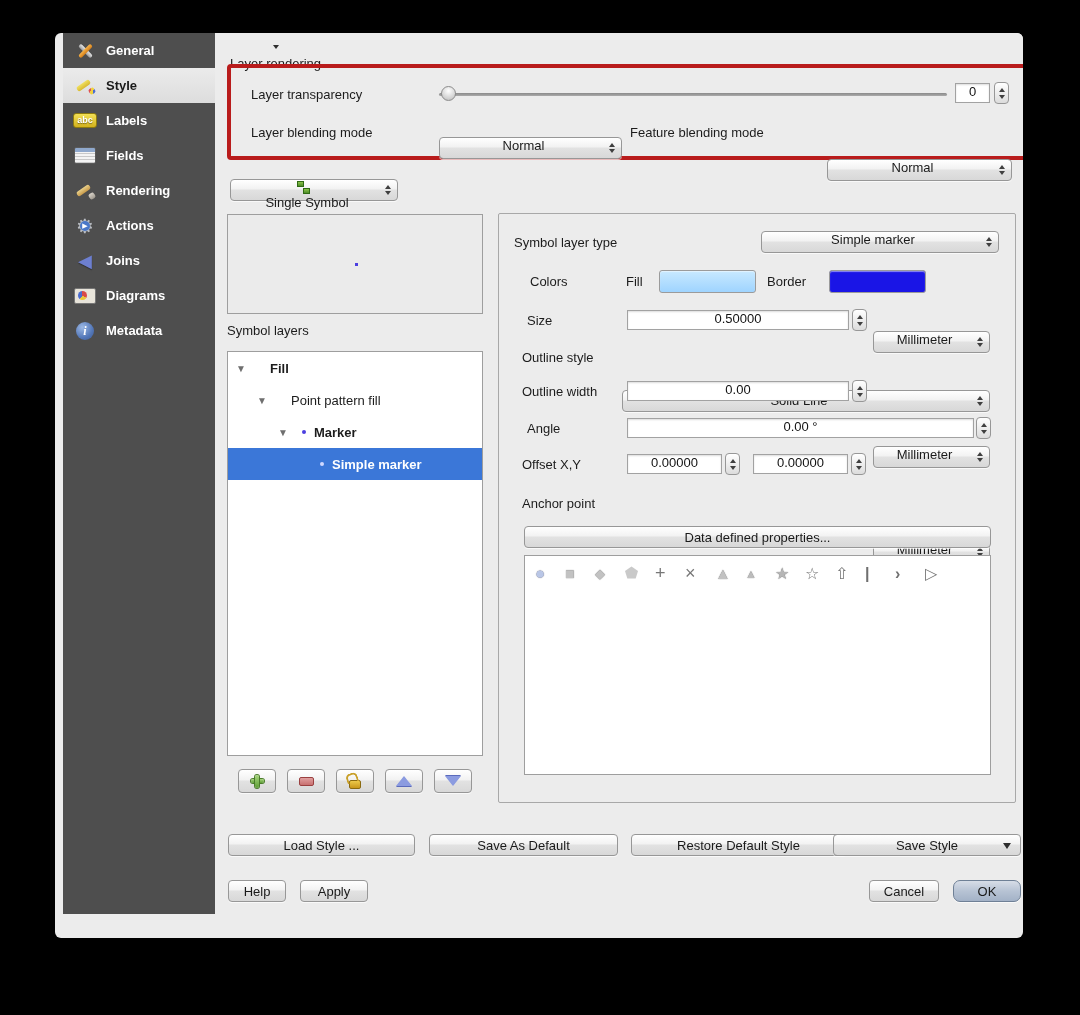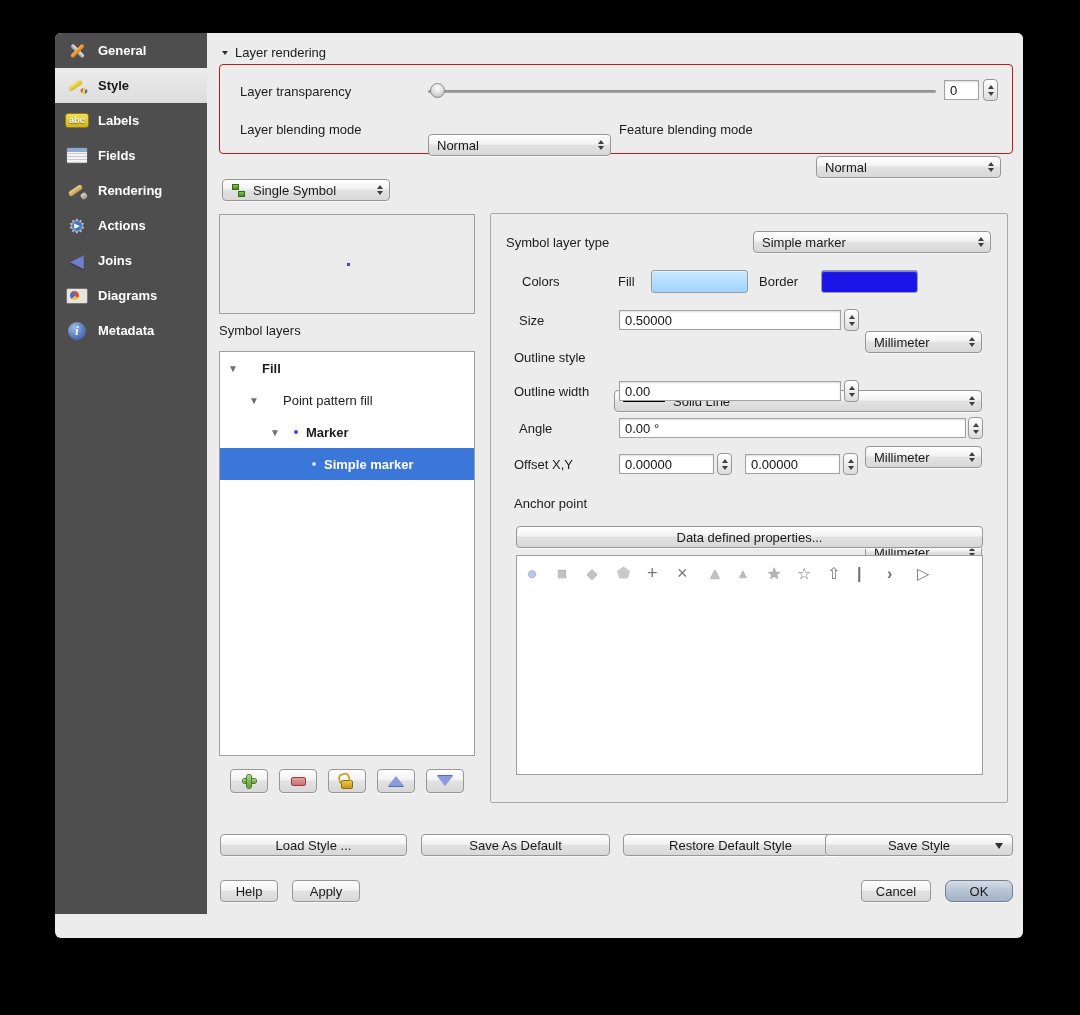--- a/index.html
+++ b/index.html
@@ -22,21 +22,21 @@
   .lights{position:absolute;left:12px;top:5px;display:flex;gap:8px;}
   .light{width:13px;height:13px;border-radius:50%;
     background:radial-gradient(circle at 50% 30%,#fafafa,#b9b9b9 70%,#9a9a9a);
     border:1px solid #888;box-sizing:border-box;}
   .title{font-size:13px;color:#2e2e2e;text-shadow:0 1px 0 rgba(255,255,255,.6);
     display:flex;align-items:center;gap:6px;}
   .qgis-icon{width:14px;height:14px;display:inline-block;
     background:radial-gradient(circle at 35% 35%,#b8e06a,#57a639 55%,#2f7a1c);
     border-radius:50% 20% 50% 20%;}
   
-  .winbody{display:flex;height:881px;}
+  .winbody{display:flex;height:881px;margin-left:8px;}
   .sidebar{width:152px;background:#4e4e4e;flex:none;}
   .side-item{height:35px;display:flex;align-items:center;gap:9px;padding-left:10px;
     color:#fff;font-size:13px;font-weight:700;cursor:default;}
   .side-item.selected{background:linear-gradient(#ebebeb,#dddddd);color:#1a1a1a;}
   .sicon{width:24px;height:24px;flex:none;position:relative;display:flex;
     align-items:center;justify-content:center;}
   
   .icon-general::before,.icon-general::after{content:"";position:absolute;left:4px;top:10px;
     width:17px;height:4px;border-radius:2px;}
   .icon-general::before{background:linear-gradient(#e8e8e8,#9a9a9a);transform:rotate(45deg);}
@@ -67,21 +67,21 @@
     background:#e8e4da;position:relative;}
   .icon-diagrams::after{content:"";position:absolute;left:3px;top:2px;width:9px;height:9px;
     border-radius:50%;background:conic-gradient(#d84a4a 0 120deg,#e8c63a 120deg 220deg,#4a6cd0 220deg);}
   .icon-meta{width:18px;height:18px;border-radius:50%;color:#fff;
     background:radial-gradient(circle at 35% 30%,#9db9e4,#5377b8 60%,#3c5a94);
     font-family:"Liberation Serif","DejaVu Serif",serif;font-style:italic;font-weight:700;
     font-size:12px;line-height:18px;text-align:center;}
   
   .content{position:relative;flex:1;background:#ececec;}
   .label{font-size:13px;color:#1c1c1c;white-space:nowrap;}
-  .abs{position:absolute;}
+  .abs{position:absolute;flex-direction:column;}
   
   .btn{display:flex;align-items:center;justify-content:center;height:22px;
     border:1px solid #979797;border-radius:4px;font-size:13px;color:#1a1a1a;
     background:linear-gradient(#ffffff,#f2f2f2 45%,#e2e2e2 50%,#d8d8d8);
     box-shadow:0 1px 0 rgba(255,255,255,.7);box-sizing:border-box;}
   .dd{position:relative;display:flex;align-items:center;height:22px;
     border:1px solid #979797;border-radius:4px;font-size:13px;color:#1a1a1a;
     background:linear-gradient(#ffffff,#f2f2f2 45%,#e2e2e2 50%,#d8d8d8);
     box-shadow:0 1px 0 rgba(255,255,255,.7);padding:0 22px 0 8px;box-sizing:border-box;}
   .arrows{position:absolute;right:6px;top:50%;transform:translateY(-50%);
@@ -91,21 +91,21 @@
   .tri-d{width:0;height:0;border-left:3.5px solid transparent;border-right:3.5px solid transparent;
     border-top:4.5px solid #3f3f3f;}
   .field{background:#fff;border:1px solid #a2a2a2;height:20px;font-size:13px;color:#111;
     padding:0 5px;display:flex;align-items:center;box-sizing:border-box;
     box-shadow:inset 0 1px 2px rgba(0,0,0,.14);}
   .spin{width:15px;height:22px;border:1px solid #979797;border-radius:4px;
     background:linear-gradient(#fff,#dcdcdc);display:flex;flex-direction:column;
     align-items:center;justify-content:center;gap:3px;box-sizing:border-box;}
   .spin .tri-u{border-bottom-width:4px;border-left-width:3px;border-right-width:3px;}
   .spin .tri-d{border-top-width:4px;border-left-width:3px;border-right-width:3px;}
-  .groupbox{position:absolute;border:1px solid #b91c1c;border-radius:4px;}
+  .groupbox{position:absolute;border:4px solid #b91c1c;border-radius:4px;}
   .panelbox{position:absolute;border:1px solid #a8a8a8;border-radius:2px;}
   .whitebox{background:#fff;border:1px solid #9e9e9e;position:absolute;box-sizing:border-box;}
   
   .slider{position:relative;height:16px;}
   .slider .track{position:absolute;left:0;right:0;top:7px;height:3px;border-radius:2px;
     background:linear-gradient(#8a8a8a,#aaaaaa);}
   .slider .knob{position:absolute;left:2px;top:0;width:15px;height:15px;border-radius:50%;
     background:radial-gradient(circle at 50% 30%,#ffffff,#cfcfcf 70%,#b2b2b2);
     border:1px solid #8c8c8c;box-sizing:border-box;}
   

